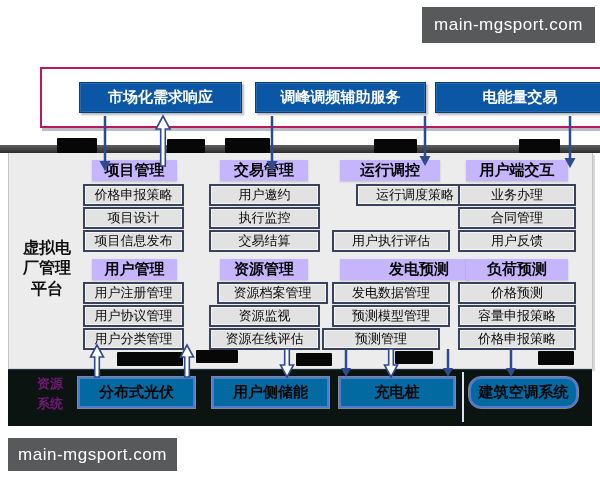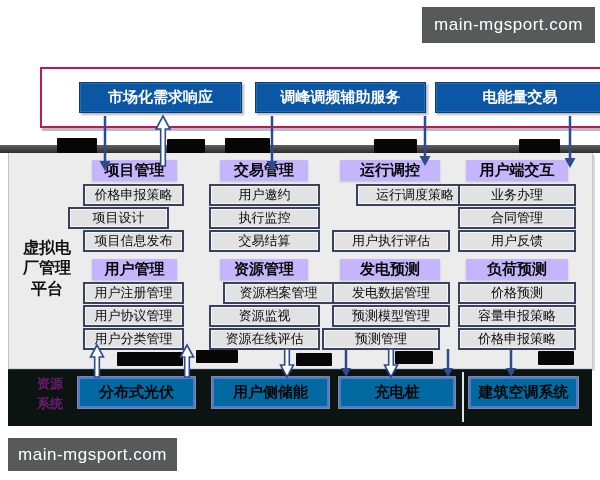--- a/index.html
+++ b/index.html
@@ -95,21 +95,21 @@
 
   <div class="platform"></div>
   <div class="platform-label">
     <div>虚拟电</div>
     <div>厂管理</div>
     <div>平台</div>
   </div>
 
   <div class="col-header" style="left:92px;top:160px;width:85px;">项目管理</div>
   <div class="node" style="left:83px;top:184px;width:97px;">价格申报策略</div>
-  <div class="node" style="left:68px;top:207px;width:97px;">项目设计</div>
+  <div class="node" style="left:83px;top:207px;width:97px;">项目设计</div>
   <div class="node" style="left:83px;top:230px;width:97px;">项目信息发布</div>
 
   <div class="col-header" style="left:220px;top:160px;width:88px;">交易管理</div>
   <div class="node" style="left:209px;top:184px;width:107px;">用户邀约</div>
   <div class="node" style="left:209px;top:207px;width:107px;">执行监控</div>
   <div class="node" style="left:209px;top:230px;width:107px;">交易结算</div>
 
   <div class="col-header" style="left:340px;top:160px;width:100px;">运行调控</div>
   <div class="node" style="left:332px;top:184px;width:114px;margin-left:24px;">运行调度策略</div>
   <div class="node" style="left:332px;top:230px;width:114px;">用户执行评估</div>
@@ -118,44 +118,44 @@
   <div class="node" style="left:458px;top:184px;width:114px;">业务办理</div>
   <div class="node" style="left:458px;top:207px;width:114px;">合同管理</div>
   <div class="node" style="left:458px;top:230px;width:114px;">用户反馈</div>
 
   <div class="col-header" style="left:92px;top:259px;width:85px;">用户管理</div>
   <div class="node" style="left:83px;top:282px;width:97px;">用户注册管理</div>
   <div class="node" style="left:83px;top:305px;width:97px;">用户协议管理</div>
   <div class="node" style="left:83px;top:328px;width:97px;">用户分类管理</div>
 
   <div class="col-header" style="left:220px;top:259px;width:88px;">资源管理</div>
-  <div class="node" style="left:223px;top:282px;width:107px;">资源档案管理</div>
+  <div class="node" style="left:217px;top:282px;width:107px;">资源档案管理</div>
   <div class="node" style="left:209px;top:305px;width:107px;">资源监视</div>
   <div class="node" style="left:209px;top:328px;width:107px;">资源在线评估</div>
 
-  <div class="col-header" style="left:340px;top:259px;width:100px;">发电预测</div>
+  <div class="col-header" style="left:340px;top:259px;width:100px;padding-left:29px;">发电预测</div>
   <div class="node" style="left:332px;top:282px;width:114px;">发电数据管理</div>
   <div class="node" style="left:332px;top:305px;width:114px;">预测模型管理</div>
   <div class="node" style="left:322px;top:328px;width:114px;">预测管理</div>
 
   <div class="col-header" style="left:466px;top:259px;width:102px;">负荷预测</div>
   <div class="node" style="left:458px;top:282px;width:114px;">价格预测</div>
   <div class="node" style="left:458px;top:305px;width:114px;">容量申报策略</div>
   <div class="node" style="left:458px;top:328px;width:114px;">价格申报策略</div>
 
   <div class="resource-bar"></div>
   <div class="res-label">
     <div>资源</div>
     <div>系统</div>
   </div>
   <div class="res-node" style="left:78px;width:113px;">分布式光伏</div>
   <div class="res-node" style="left:212px;width:113px;">用户侧储能</div>
   <div class="res-node" style="left:339px;width:112px;">充电桩</div>
   <div class="res-divider"></div>
-  <div class="res-node" style="left:469px;width:105px;">建筑空调系统</div>
+  <div class="res-node" style="left:469px;width:105px;border-radius:12px;">建筑空调系统</div>
 
   <div class="redact" style="left:57px;top:138px;width:40px;height:15px;"></div>
   <div class="redact" style="left:167px;top:139px;width:38px;height:14px;"></div>
   <div class="redact" style="left:225px;top:138px;width:45px;height:15px;"></div>
   <div class="redact" style="left:374px;top:139px;width:43px;height:14px;"></div>
   <div class="redact" style="left:519px;top:139px;width:41px;height:14px;"></div>
 
   <div class="redact" style="left:117px;top:352px;width:66px;height:14px;"></div>
   <div class="redact" style="left:196px;top:350px;width:42px;height:13px;"></div>
   <div class="redact" style="left:296px;top:353px;width:36px;height:13px;"></div>

